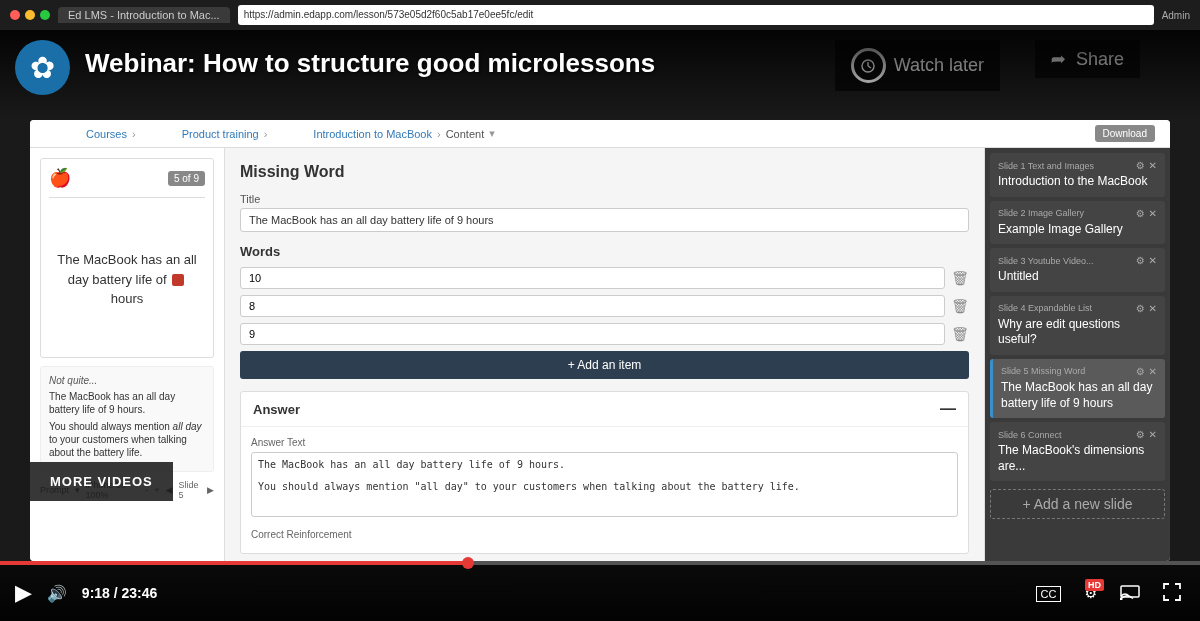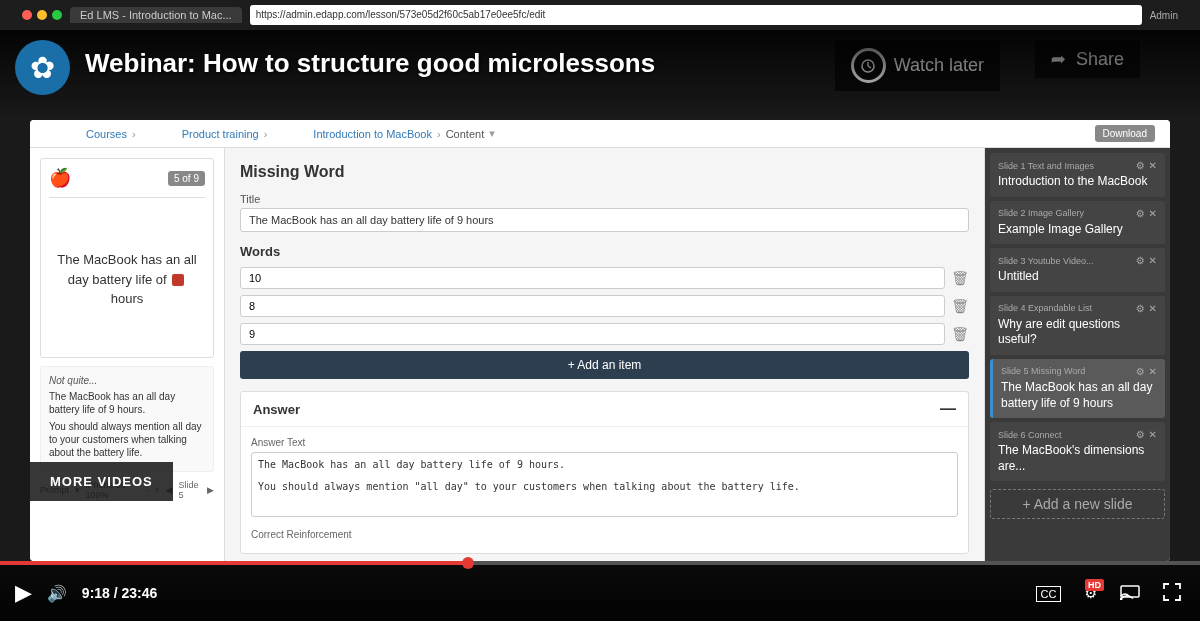--- a/index.html
+++ b/index.html
@@ -14,21 +14,21 @@
     }
 
     
     .top-bar {
       position: absolute;
       top: 0; left: 0; right: 0;
       height: 30px;
       background: rgba(30,30,30,0.95);
       display: flex;
       align-items: center;
-      padding: 0 22px;
+      padding: 0 10px;
       gap: 8px;
       z-index: 10;
     }
     .browser-dots {
       display: flex; gap: 5px;
     }
     .dot { width: 10px; height: 10px; border-radius: 50%; }
     .dot-red { background: #ff5f57; }
     .dot-yellow { background: #febc2e; }
     .dot-green { background: #28c840; }
@@ -222,20 +222,21 @@
       font-style: italic;
       color: #555;
       margin-bottom: 4px;
     }
     .not-quite-body {
       color: #333;
       margin-bottom: 4px;
       line-height: 1.3;
     }
     .not-quite-emphasis {
+      font-style: italic;
     }
     .continue-btn {
       width: 100%;
       background: #fff;
       border: 1px solid #ccc;
       border-radius: 3px;
       padding: 4px;
       font-size: 11px;
       color: #333;
       cursor: pointer;

